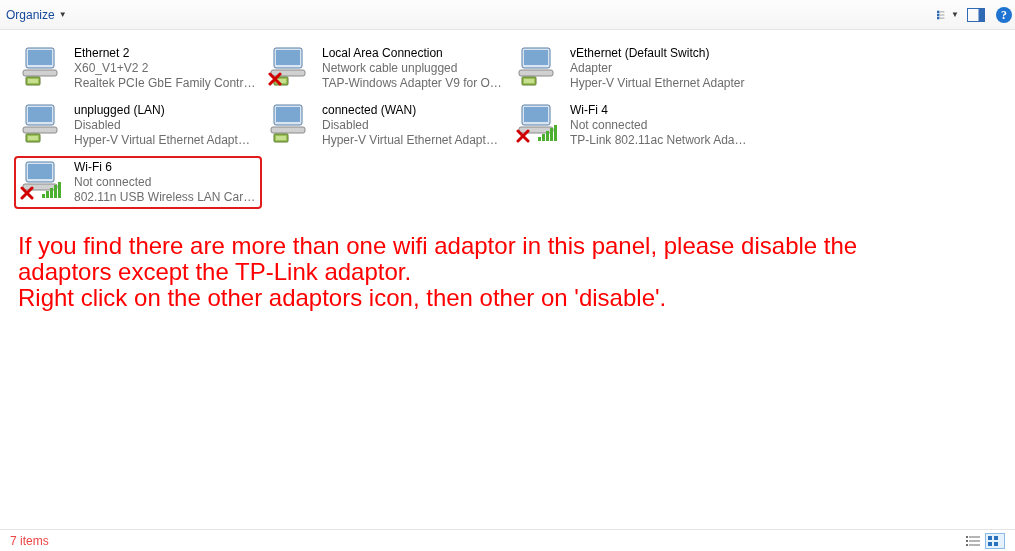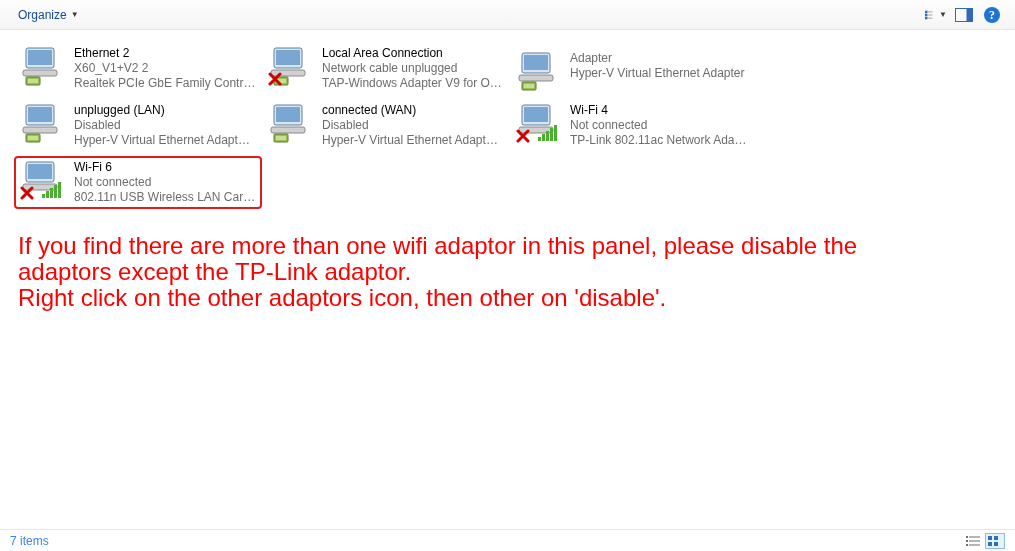--- a/index.html
+++ b/index.html
@@ -14,21 +14,21 @@
     overflow: hidden;
     position: relative;
     box-sizing: border-box;
   }
   *, *:before, *:after { box-sizing: inherit; }
 
   .toolbar {
     height: 30px;
     display: flex;
     align-items: center;
-    padding: 0 12px;
+    padding: 0 0;
     background: linear-gradient(#fdfdfd,#f5f5f5);
     border-bottom: 1px solid #e5e5e5;
     justify-content: space-between;
   }
   .toolbar-left {
     display: flex;
     align-items: center;
     gap: 4px;
   }
   .organize-btn {
@@ -118,21 +118,21 @@
     right: 0;
     height: 22px;
     border-top: 1px solid #e5e5e5;
     display: flex;
     align-items: center;
     padding: 0 10px;
     justify-content: space-between;
     font-size: 12px;
   }
   .statusbar-left {
-    color: #3b82f6;
+    color: #ef4444;
   }
   .statusbar-right {
     display: flex;
     gap: 2px;
   }
   .view-grid {
     width: 20px;
     height: 16px;
     display: flex;
     align-items: center;
@@ -219,20 +219,21 @@
     <div class="adapter">
       <div class="icon-wrap"><svg width="48" height="40" viewBox="0 0 48 40">
     <rect x="6" y="2" width="28" height="20" rx="2" fill="#d9e6f2" stroke="#5a7fa6"></rect>
     <rect x="8" y="4" width="24" height="15" fill="#7aa7d1"></rect>
     <rect x="3" y="24" width="34" height="6" rx="2" fill="#d0d0d0" stroke="#8a8a8a"></rect>
 
     <rect x="6" y="31" width="14" height="8" rx="1" fill="#9bbf55" stroke="#5a7a2f"></rect>
     <rect x="8" y="33" width="10" height="4" fill="#c7e090"></rect>
   </svg></div>
       <div class="texts">
+        <div class="name">vEthernet (Default Switch)</div>
         <div class="status">Adapter</div>
         <div class="desc">Hyper-V Virtual Ethernet Adapter</div>
       </div>
     </div>
     <div class="adapter">
       <div class="icon-wrap"><svg width="48" height="40" viewBox="0 0 48 40">
     <rect x="6" y="2" width="28" height="20" rx="2" fill="#d9e6f2" stroke="#5a7fa6"></rect>
     <rect x="8" y="4" width="24" height="15" fill="#7aa7d1"></rect>
     <rect x="3" y="24" width="34" height="6" rx="2" fill="#d0d0d0" stroke="#8a8a8a"></rect>
 

